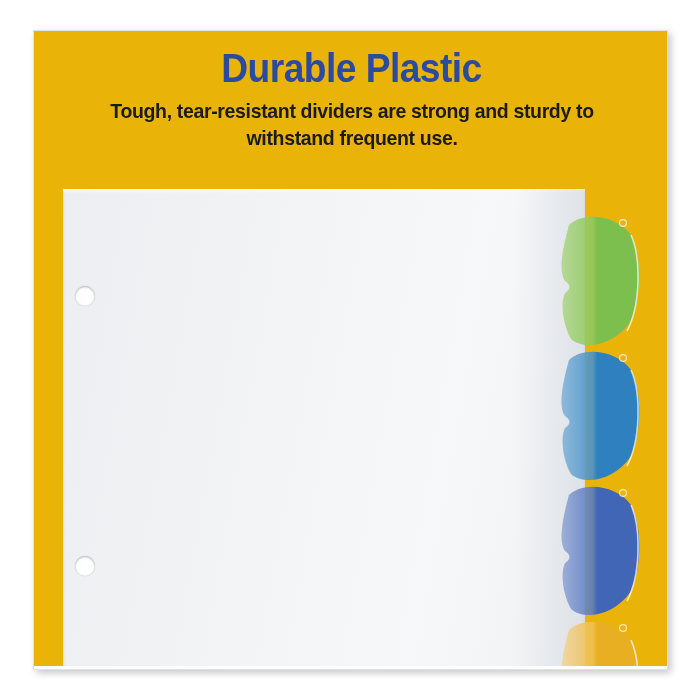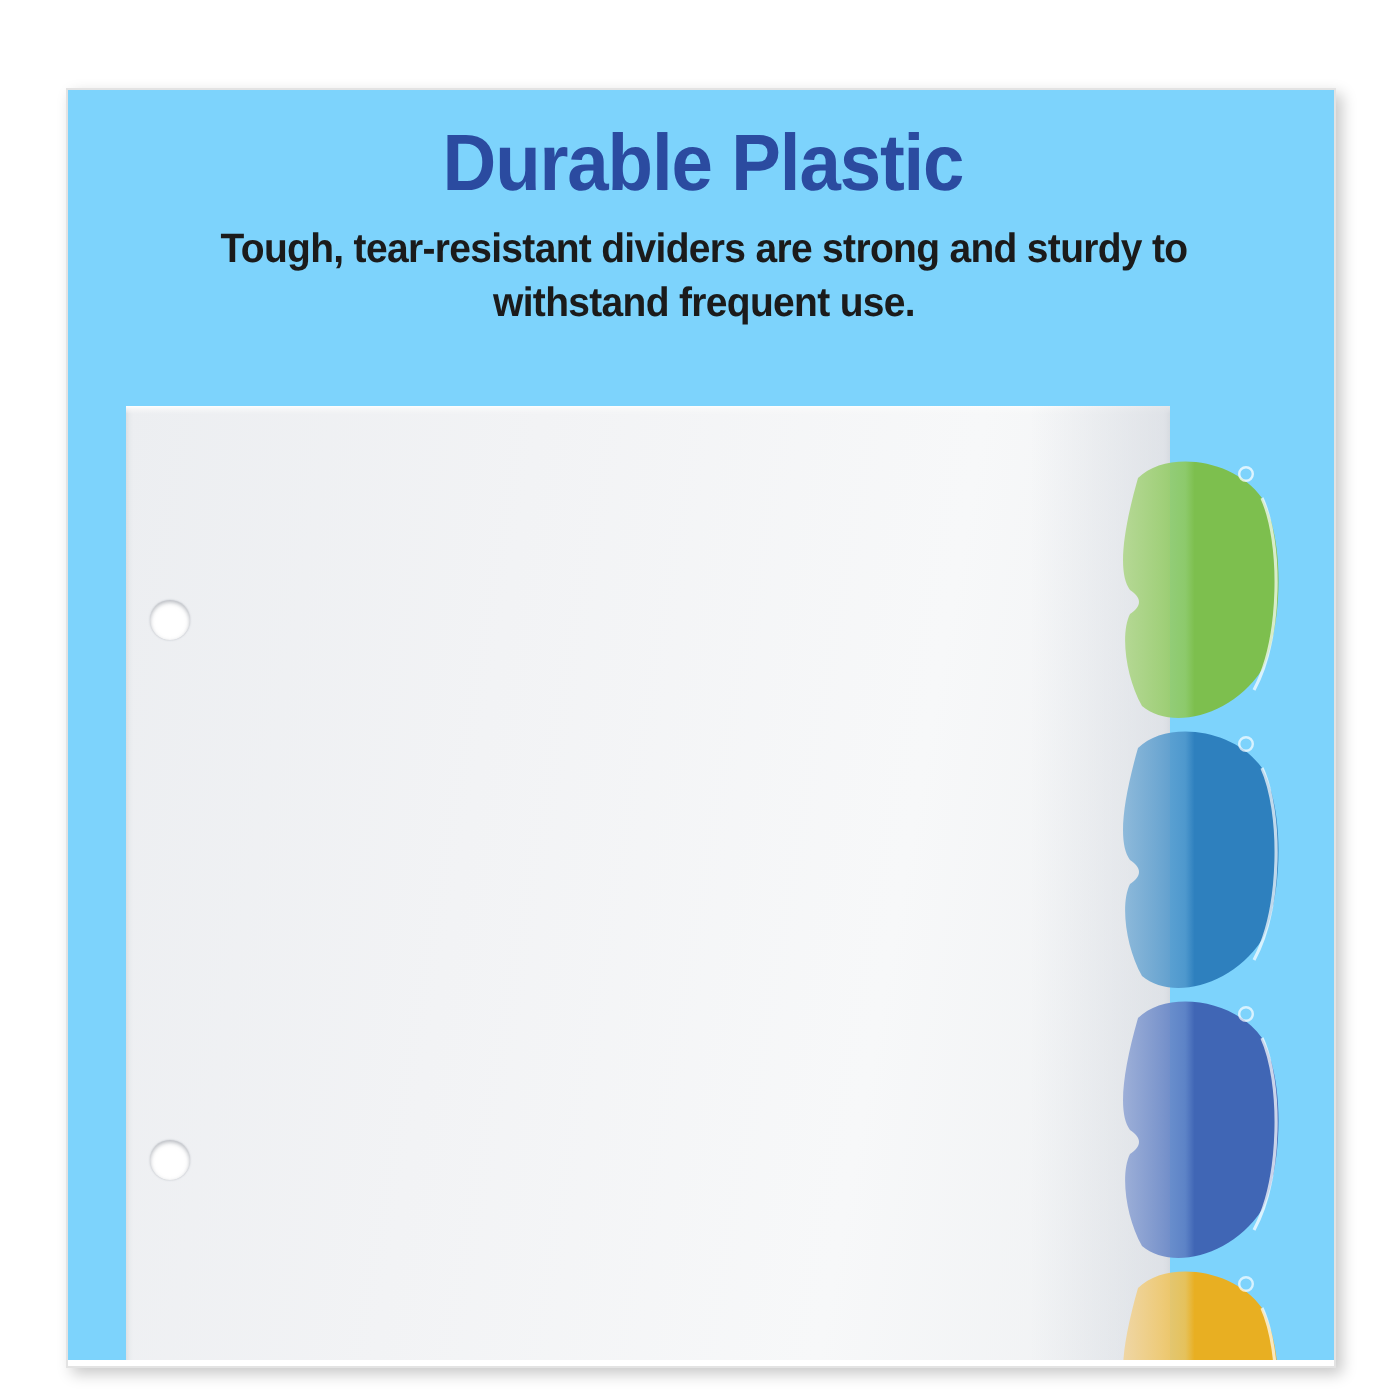--- a/index.html
+++ b/index.html
@@ -18,24 +18,24 @@
     position: relative;
     width: 700px;
     height: 700px;
     background: #ffffff;
   }
 
   
   #card {
     position: absolute;
     left: 33px;
-    top: 44px;
+    top: 30px;
     width: 635px;
     height: 640px;
-    background: #7dd3fc;
+    background: #eab308;
     border: 1px solid #e3e3e3;
     box-sizing: border-box;
     box-shadow: 3px 3px 7px rgba(0,0,0,0.22);
     overflow: hidden;
   }
 
   
   #headline-block {
     position: absolute;
     left: 0;

